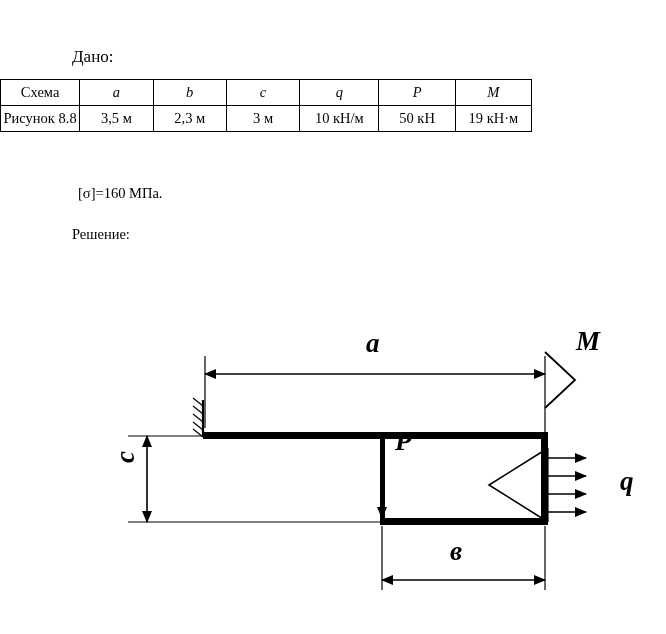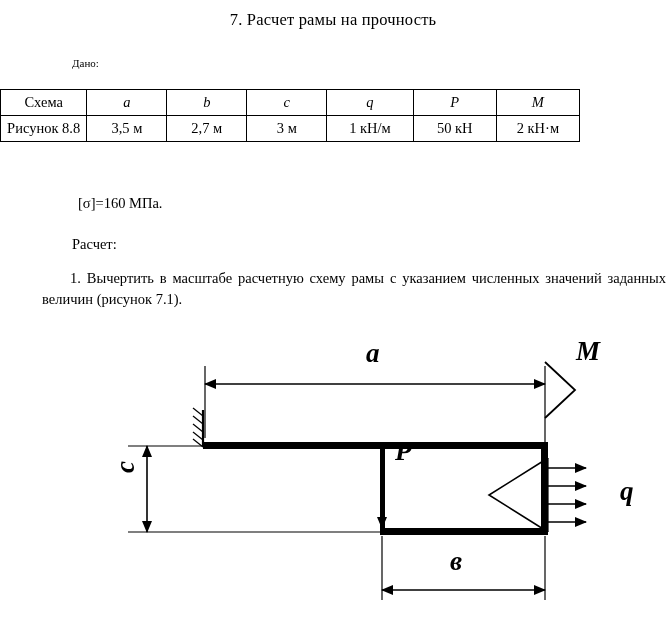--- a/index.html
+++ b/index.html
@@ -23,27 +23,27 @@
   .title {
     text-align: center;
     font-size: 16.5px;
     margin-top: 10px;
     letter-spacing: 0.2px;
   }
   .given-label {
     position: absolute;
     left: 72px;
     top: 47px;
-    font-size: 11px;
+    font-size: 17px;
   }
   table.data {
     position: absolute;
     left: 0px;
     top: 79px;
-    width: 580px;
+    width: 532px;
     border-collapse: collapse;
     font-size: 14.5px;
   }
   table.data td, table.data th {
     border: 1px solid #000;
     text-align: center;
     font-weight: normal;
     height: 25px;
     padding: 0;
   }
@@ -96,54 +96,52 @@
     font-style: italic;
     font-size: 27px;
     font-weight: bold;
   }
 </style>
 </head>
 <body>
 
 <div class="page">
 
-  <div class="title">7. Расчет рамы на прочность</div>
 
   <div class="given-label">Дано:</div>
 
   <table class="data">
     <thead>
       <tr>
         <th class="col-scheme">Схема</th>
         <th class="col-ab ital">a</th>
         <th class="col-ab ital">b</th>
         <th class="col-c ital">c</th>
         <th class="col-q ital">q</th>
         <th class="col-p ital">P</th>
         <th class="col-m ital">M</th>
       </tr>
     </thead>
     <tbody>
       <tr>
         <td>Рисунок 8.8</td>
         <td>3,5 м</td>
-        <td>2,7 м</td>
+        <td>2,3 м</td>
         <td>3 м</td>
-        <td>1 кН/м</td>
+        <td>10 кН/м</td>
         <td>50 кН</td>
-        <td>2 кН·м</td>
+        <td>19 кН·м</td>
       </tr>
     </tbody>
   </table>
 
   <div class="sigma-line">[σ]=160 МПа.</div>
 
-  <div class="solution-label">Расчет:</div>
-
-  <div class="para">1. Вычертить в масштабе расчетную схему рамы с указанием численных значений заданных величин (рисунок 7.1).</div>
+  <div class="solution-label">Решение:</div>
+
 
   <div class="figure">
     <svg width="666" height="316" viewBox="0 0 666 316">
       <defs>
         <marker id="arrHead" markerWidth="12" markerHeight="10" refX="11" refY="5" orient="auto" markerUnits="userSpaceOnUse">
           <path d="M0,0 L12,5 L0,10 z" fill="#000"></path>
         </marker>
         <marker id="arrTail" markerWidth="12" markerHeight="10" refX="1" refY="5" orient="auto" markerUnits="userSpaceOnUse">
           <path d="M12,0 L0,5 L12,10 z" fill="#000"></path>
         </marker>

